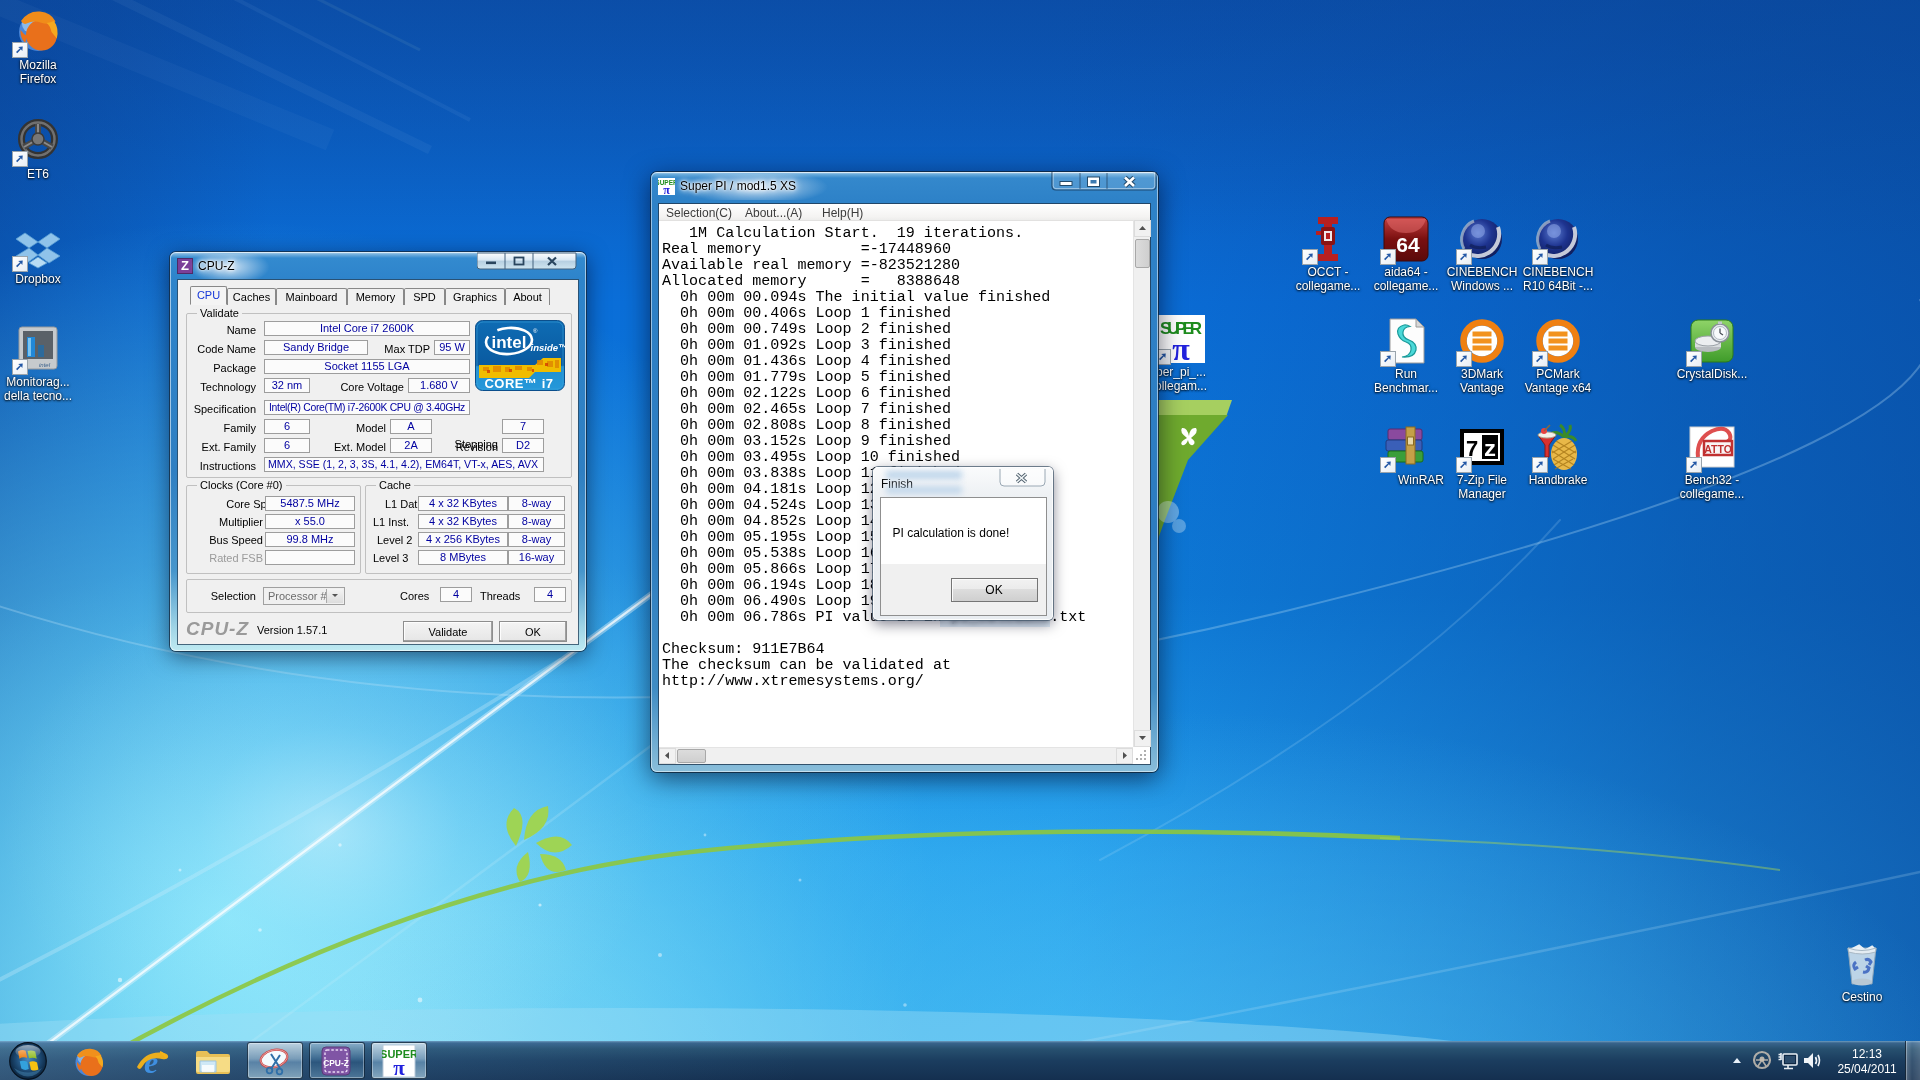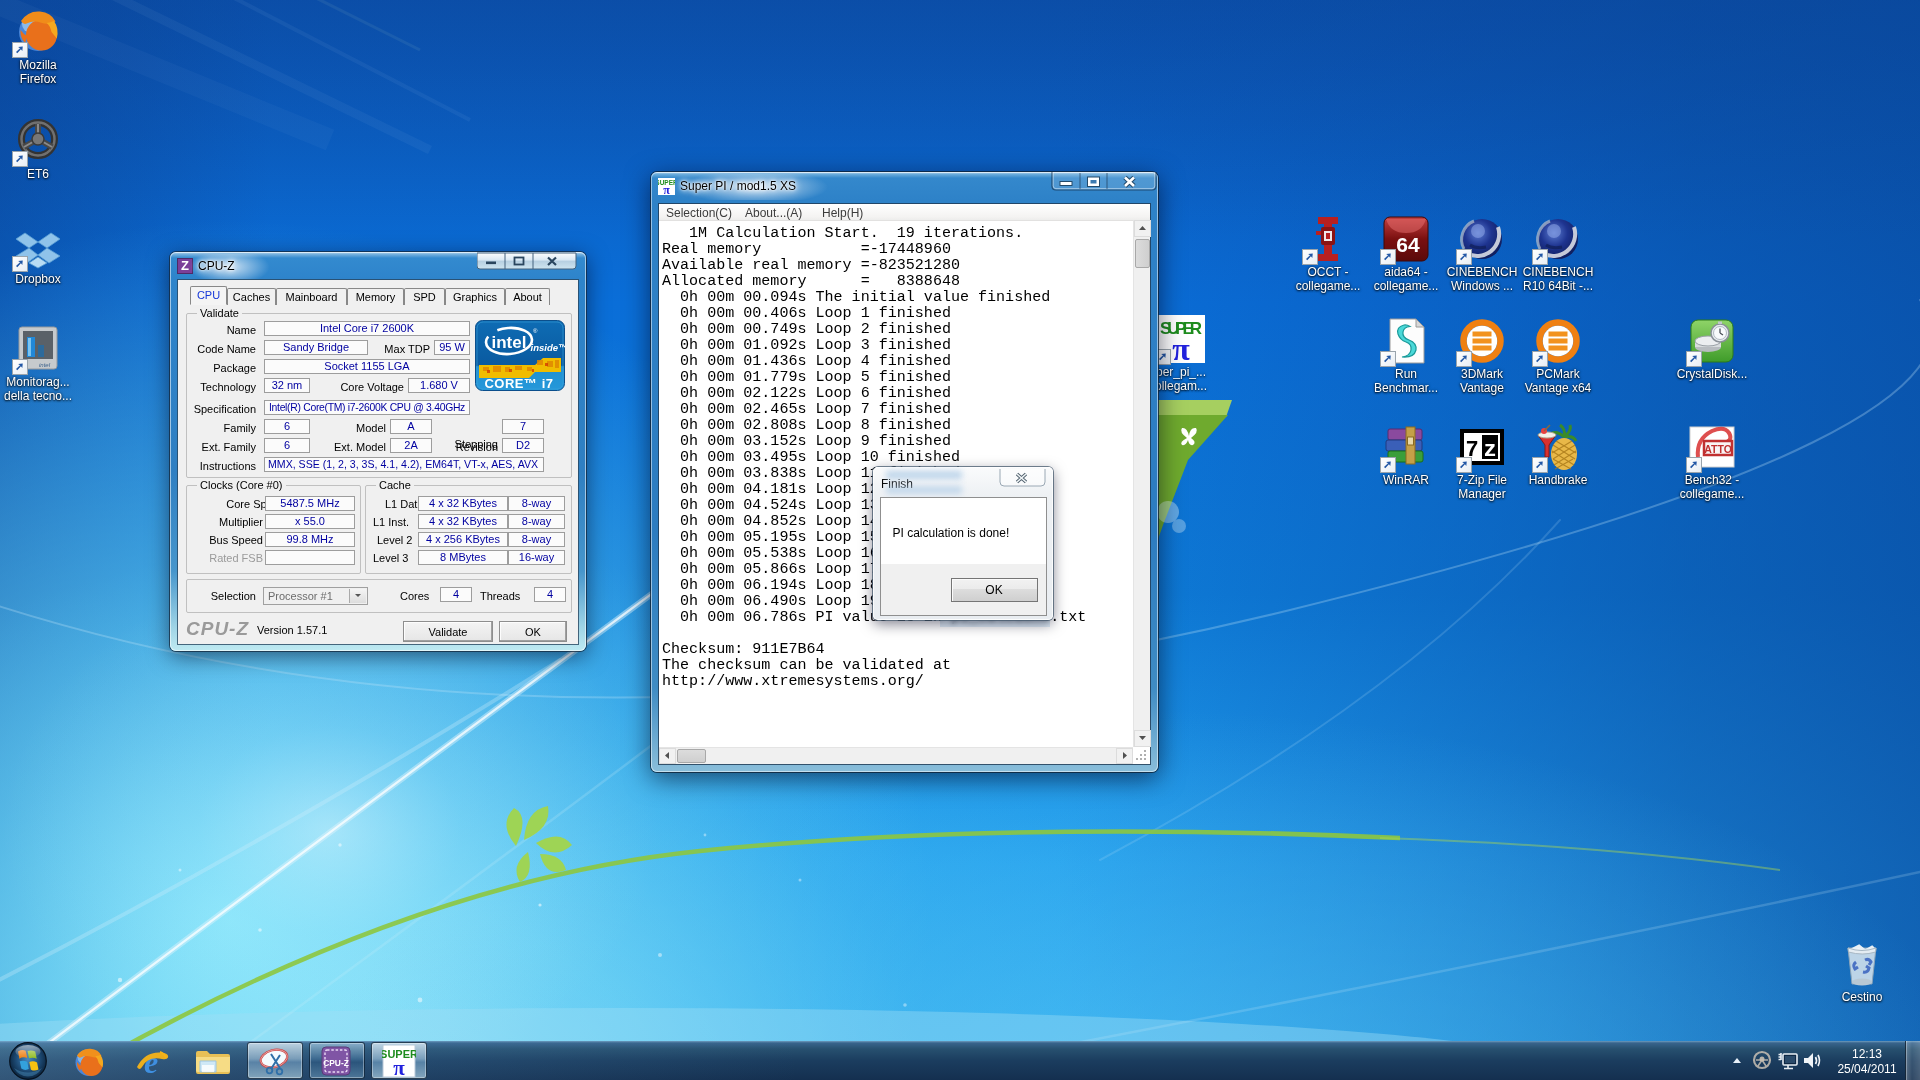--- a/index.html
+++ b/index.html
@@ -279,21 +279,21 @@
   <ellipse cx="20" cy="30" rx="13" ry="5" fill="#b8bcc0"></ellipse>
   <rect x="7" y="24" width="26" height="6" fill="#d8dcde"></rect>
   <ellipse cx="20" cy="24" rx="13" ry="5" fill="#eceef0" stroke="#9aa0a6"></ellipse>
   <circle cx="32" cy="16" r="9" fill="#e8ecf0" stroke="#8a9098" stroke-width="1.5"></circle>
   <circle cx="32" cy="16" r="6.5" fill="#f8fafc" stroke="#b0b8c0"></circle>
   <path d="M32 16 l0 -4.5 M32 16 l3 2" stroke="#4a5058" stroke-width="1.3"></path>
   <rect x="30" y="4.5" width="4" height="2.5" fill="#c0c6cc"></rect>
  </svg><div class="sca"></div></div>
  <div class="lb">CrystalDisk...</div>
 </div>
-<div class="dico" style="left:1368px;top:423px;">
+<div class="dico" style="left:1368px;top:423px;text-align:right;">
  <div class="ic"><svg width="48" height="48" viewBox="0 0 48 48">
   <g>
   <rect x="6" y="6" width="34" height="11" rx="2" fill="#8a4a9e" stroke="#5a2a6e"></rect>
   <rect x="4" y="17" width="36" height="11" rx="2" fill="#3a5fb8" stroke="#203a80"></rect>
   <rect x="6" y="28" width="35" height="11" rx="2" fill="#3a9e3a" stroke="#1a6e1a"></rect>
   <rect x="24" y="4" width="9" height="37" fill="#c4a048" stroke="#8a6a20"></rect>
   <rect x="25.5" y="14" width="6" height="8" fill="#e8d8a8" stroke="#8a6a20"></rect>
   </g>
  </svg><div class="sca"></div></div>
  <div class="lb">WinRAR</div>
@@ -473,21 +473,21 @@
   <div class="fld" style="left:330px;top:234px;width:57px;height:15px;">8-way</div>
   <div class="lab" style="left:187px;top:254px;width:50px;text-align:left;padding-left:12px;">Level 2</div>
   <div class="fld" style="left:240px;top:252px;width:90px;height:15px;">4 x 256 KBytes</div>
   <div class="fld" style="left:330px;top:252px;width:57px;height:15px;">8-way</div>
   <div class="lab" style="left:187px;top:272px;width:50px;text-align:left;padding-left:8px;">Level 3</div>
   <div class="fld" style="left:240px;top:270px;width:90px;height:15px;">8 MBytes</div>
   <div class="fld" style="left:330px;top:270px;width:57px;height:15px;">16-way</div>
 
   <div class="grp" style="left:8px;top:299px;width:384px;height:32px;"></div>
   <div class="lab" style="left:20px;top:310px;width:58px;">Selection</div>
-  <div class="abs" style="left:85px;top:307px;width:105px;height:18px;background:#f0f0f0;border:1px solid #a0a0a0;box-sizing:border-box;font-size:11px;color:#6d6d6d;padding:2px 0 0 4px;">Processor #1
+  <div class="abs" style="left:85px;top:307px;width:82px;height:18px;background:#f0f0f0;border:1px solid #a0a0a0;box-sizing:border-box;font-size:11px;color:#6d6d6d;padding:2px 0 0 4px;">Processor #1
     <div class="abs" style="right:1px;top:1px;width:16px;height:14px;background:linear-gradient(180deg,#f4f4f4,#ddd);border-left:1px solid #aaa;">
           <div style="width:0;height:0;border:3.5px solid transparent;border-top-color:#555;margin:5px auto 0;"></div>
         </div>
   </div>
   <div class="lab" style="left:222px;top:310px;width:40px;text-align:left;">Cores</div>
   <div class="fld" style="left:262px;top:307px;width:32px;height:15px;">4</div>
   <div class="lab" style="left:302px;top:310px;width:52px;text-align:left;">Threads</div>
   <div class="fld" style="left:356px;top:307px;width:32px;height:15px;">4</div>
 
   <div class="abs" style="left:8px;top:338px;font-size:19px;font-weight:bold;font-style:italic;color:#9a9a9a;letter-spacing:1px;">CPU-Z</div>

